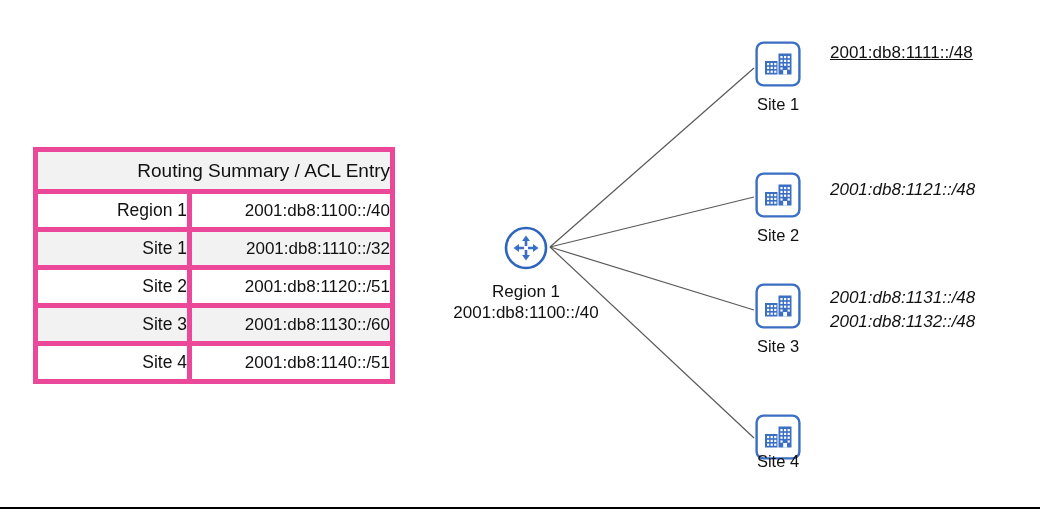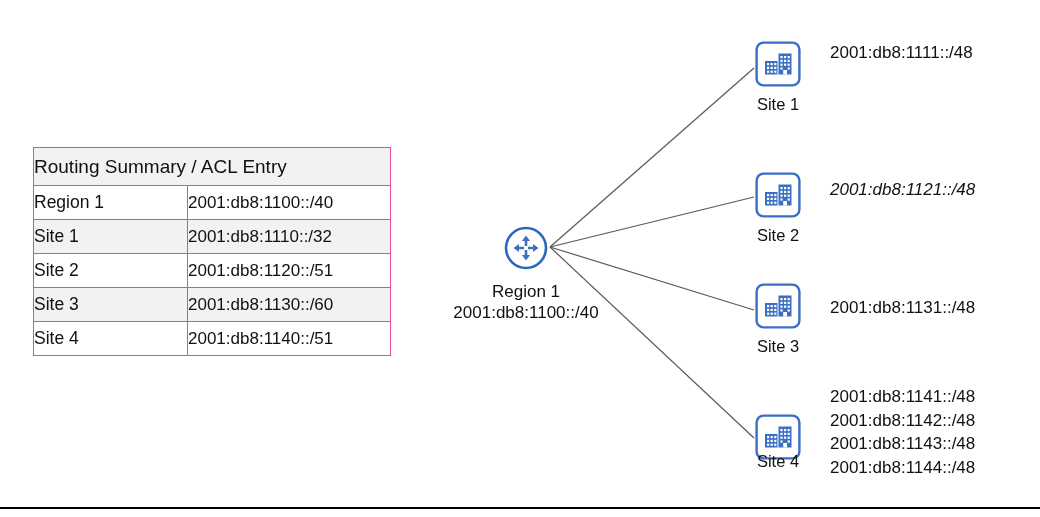--- a/index.html
+++ b/index.html
@@ -24,25 +24,25 @@
     position: absolute;
     left: 33px;
     top: 147px;
     width: 357px;
     border-collapse: collapse;
     background: #ffffff;
     table-layout: fixed;
   }
   #summary-table th,
   #summary-table td {
-    border: 1px solid #ec4899;
+    border: 5px solid #ec4899;
     font-weight: normal;
     font-size: 17.5px;
     color: #111111;
-    text-align: left;
+    text-align: right;
     padding: 0;
     height: 33px;
     line-height: 33px;
     white-space: nowrap;
   }
   #summary-table th {
     background: #f2f2f2;
     font-size: 19px;
     height: 37px;
     line-height: 37px;
@@ -217,21 +217,21 @@
           <rect x="25.4" y="22.6" width="2.2" height="2.2"></rect>
             <rect x="29" y="22.6" width="2.2" height="2.2"></rect>
             <rect x="32.6" y="22.6" width="2.2" height="2.2"></rect>
           <rect x="25.4" y="26.4" width="2.2" height="2.2"></rect>
             <rect x="32.6" y="26.4" width="2.2" height="2.2"></rect>
           <rect x="28.2" y="29" width="3.8" height="4.5"></rect>
         </g>
       </svg>
     </div>
     <div class="site-caption" style="left:733px; top:95px;">Site 1</div>
-    <div class="prefix-block" style="top:41px;">
+    <div class="prefix-block" style="top:41px;text-decoration:underline;">
       <span class="prefix-line">2001:db8:1111::/48</span>
     </div>
 
     <div class="site-icon" style="left:755px; top:172px;">
       <svg viewBox="0 0 46 46" width="46" height="46">
         <rect x="1.6" y="1.6" width="42.8" height="42.8" rx="7" ry="7" fill="#ffffff" stroke="#3a6fc4" stroke-width="2.4"></rect>
         <g fill="#3a6fc4">
           <rect x="10" y="20" width="12.5" height="13.5"></rect>
           <rect x="23.5" y="12.5" width="13" height="21"></rect>
         </g>
@@ -291,22 +291,23 @@
           <rect x="25.4" y="22.6" width="2.2" height="2.2"></rect>
             <rect x="29" y="22.6" width="2.2" height="2.2"></rect>
             <rect x="32.6" y="22.6" width="2.2" height="2.2"></rect>
           <rect x="25.4" y="26.4" width="2.2" height="2.2"></rect>
             <rect x="32.6" y="26.4" width="2.2" height="2.2"></rect>
           <rect x="28.2" y="29" width="3.8" height="4.5"></rect>
         </g>
       </svg>
     </div>
     <div class="site-caption" style="left:733px; top:337px;">Site 3</div>
-    <div class="prefix-block" style="top:296px;">
+    <div class="prefix-block" style="top:286px;font-style:italic;">
       <span class="prefix-line">2001:db8:1131::/48</span>
+      <span class="prefix-line">2001:db8:1132::/48</span>
     </div>
 
     <div class="site-icon" style="left:755px; top:414px;">
       <svg viewBox="0 0 46 46" width="46" height="46">
         <rect x="1.6" y="1.6" width="42.8" height="42.8" rx="7" ry="7" fill="#ffffff" stroke="#3a6fc4" stroke-width="2.4"></rect>
         <g fill="#3a6fc4">
           <rect x="10" y="20" width="12.5" height="13.5"></rect>
           <rect x="23.5" y="12.5" width="13" height="21"></rect>
         </g>
         <g fill="#ffffff">
@@ -328,23 +329,17 @@
           <rect x="25.4" y="22.6" width="2.2" height="2.2"></rect>
             <rect x="29" y="22.6" width="2.2" height="2.2"></rect>
             <rect x="32.6" y="22.6" width="2.2" height="2.2"></rect>
           <rect x="25.4" y="26.4" width="2.2" height="2.2"></rect>
             <rect x="32.6" y="26.4" width="2.2" height="2.2"></rect>
           <rect x="28.2" y="29" width="3.8" height="4.5"></rect>
         </g>
       </svg>
     </div>
     <div class="site-caption" style="left:733px; top:452px;">Site 4</div>
-    <div class="prefix-block" style="top:385px;">
-      <span class="prefix-line">2001:db8:1141::/48</span>
-      <span class="prefix-line">2001:db8:1142::/48</span>
-      <span class="prefix-line">2001:db8:1143::/48</span>
-      <span class="prefix-line">2001:db8:1144::/48</span>
-    </div>
 
   </div>
 
   <div id="bottom-rule"></div>
 </div>
 
 </body></html>

